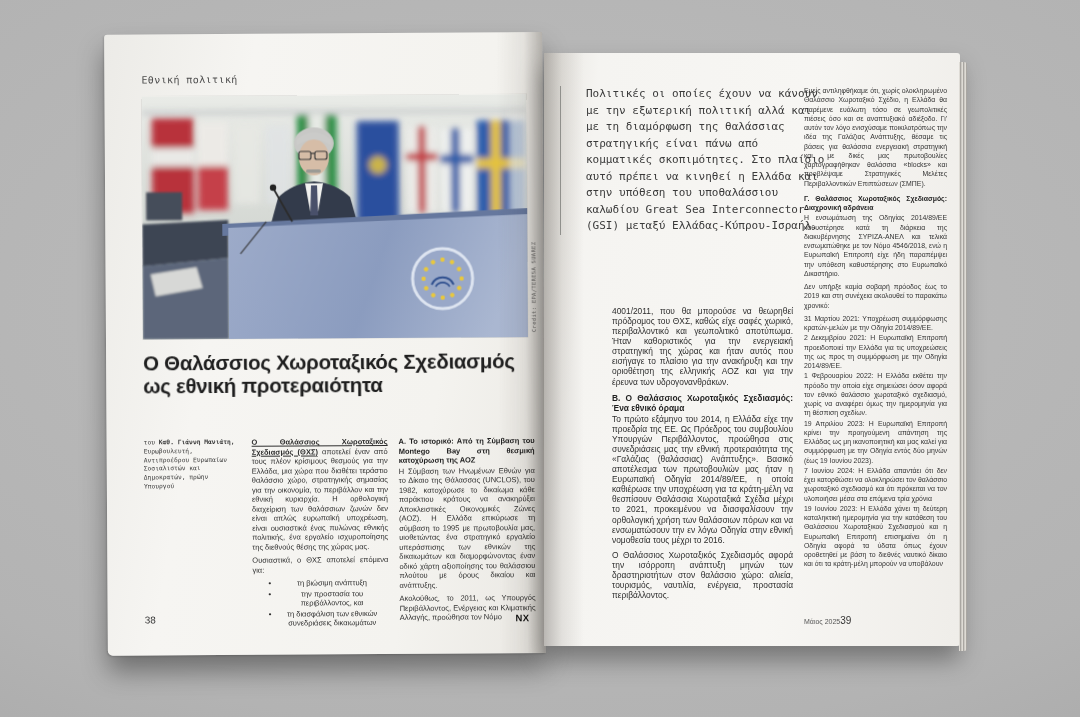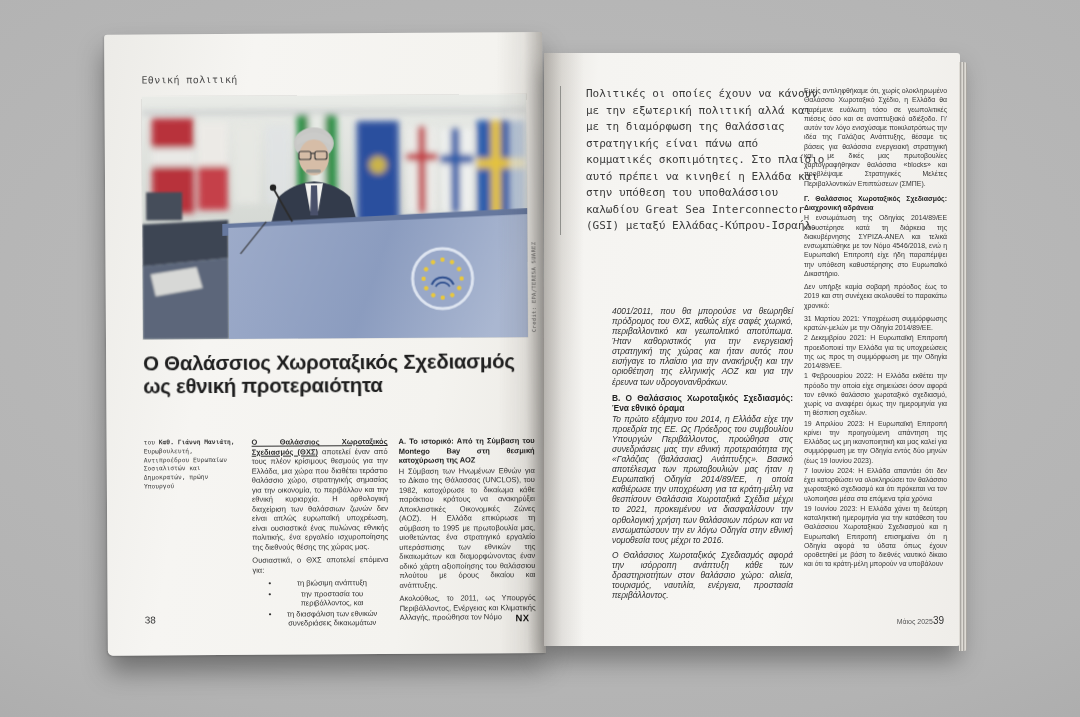--- a/index.html
+++ b/index.html
@@ -42,27 +42,27 @@
   .bullets{margin:1px 0 0 16px;padding:0;list-style:none;text-align:center;}
   .bullets li{position:relative;padding-left:7px;margin-bottom:1px;}
   .bullets li::before{content:"\2022";position:absolute;left:0;top:0;font-weight:bold;}
   .footer-left{position:absolute;left:37px;right:16px;bottom:30px;display:flex;justify-content:space-between;align-items:baseline;}
   .pageno{font-size:10px;color:#333;}
   .mag-logo{font-size:9.5px;font-weight:bold;letter-spacing:.5px;color:#111;}
   
   .pullquote{position:absolute;left:16px;top:33px;width:244px;padding-left:25px;border-left:1px solid #90908c;
     font-family:"DejaVu Sans Mono",monospace;font-size:11px;line-height:1.5;color:#3a3a3a;}
   .rp-col1{position:absolute;left:68px;top:253px;width:181px;font-size:8.4px;line-height:1.2;color:#2d2d2d;text-align:justify;}
-  .rp-col1 p{margin:0 0 5px 0;font-style:italic;}
+  .rp-col1 p{margin:0 0 5px 0;}
   .rp-col1 h3{margin:6px 0 1px 0;font-size:8.4px;line-height:1.2;color:#1f1f1f;}
   .rp-col2{position:absolute;left:260px;top:33px;width:143px;font-size:6.9px;line-height:1.34;color:#333;text-align:justify;}
   .rp-col2 p{margin:0 0 4px 0;}
   .rp-col2 h3{margin:6px 0 1px 0;font-size:6.9px;line-height:1.34;color:#1f1f1f;}
   .tl-item{margin:0 0 1px 0;}
-  .footer-right{position:absolute;left:260px;right:16px;bottom:20px;display:flex;justify-content:flex-end;align-items:baseline;}
+  .footer-right{position:absolute;left:260px;right:16px;bottom:20px;display:flex;justify-content:flex-start;align-items:baseline;}
   .footer-date{font-size:7px;color:#555;}
 </style>
 </head>
 <body>
 
 <div class="stage">
   <div class="book">
 
     <div class="page page-left">
       <div class="kicker">Εθνική πολιτική</div>
@@ -190,21 +190,21 @@
       </div>
     </div>
 
     <div class="page page-right">
       <div class="pullquote">Πολιτικές οι οποίες έχουν να κάνουν με την εξωτερική πολιτική αλλά και με τη διαμόρφωση της θαλάσσιας στρατηγικής είναι πάνω από κομματικές σκοπιμότητες. Στο πλαίσιο αυτό πρέπει να κινηθεί η Ελλάδα και στην υπόθεση του υποθαλάσσιου καλωδίου Great Sea Interconnector (GSI) μεταξύ Ελλάδας-Κύπρου-Ισραήλ.</div>
 
       <div class="rp-col1">
         <p>4001/2011, που θα μπορούσε να θεωρηθεί πρόδρομος του ΘΧΣ, καθώς είχε σαφές χωρικό, περιβαλλοντικό και γεωπολιτικό αποτύπωμα. Ήταν καθοριστικός για την ενεργειακή στρατηγική της χώρας και ήταν αυτός που εισήγαγε το πλαίσιο για την ανακήρυξη και την οριοθέτηση της ελληνικής ΑΟΖ και για την έρευνα των υδρογονανθράκων.</p>
         <h3>Β. Ο Θαλάσσιος Χωροταξικός Σχεδιασμός: Ένα εθνικό όραμα</h3>
         <p>Το πρώτο εξάμηνο του 2014, η Ελλάδα είχε την προεδρία της ΕΕ. Ως Πρόεδρος του συμβουλίου Υπουργών Περιβάλλοντος, προώθησα στις συνεδριάσεις μας την εθνική προτεραιότητα της «Γαλάζιας (θαλάσσιας) Ανάπτυξης». Βασικό αποτέλεσμα των πρωτοβουλιών μας ήταν η Ευρωπαϊκή Οδηγία 2014/89/ΕΕ, η οποία καθιέρωσε την υποχρέωση για τα κράτη-μέλη να θεσπίσουν Θαλάσσια Χωροταξικά Σχέδια μέχρι το 2021, προκειμένου να διασφαλίσουν την ορθολογική χρήση των θαλάσσιων πόρων και να ενσωματώσουν την εν λόγω Οδηγία στην εθνική νομοθεσία τους μέχρι το 2016.</p>
-        <p>Ο Θαλάσσιος Χωροταξικός Σχεδιασμός αφορά την ισόρροπη ανάπτυξη κάθε των δραστηριοτήτων στον θαλάσσιο χώρο: αλιεία, τουρισμός, ναυτιλία, ενέργεια, προστασία περιβάλλοντος.</p>
+        <p>Ο Θαλάσσιος Χωροταξικός Σχεδιασμός αφορά την ισόρροπη ανάπτυξη μηνών των δραστηριοτήτων στον θαλάσσιο χώρο: αλιεία, τουρισμός, ναυτιλία, ενέργεια, προστασία περιβάλλοντος.</p>
       </div>
 
       <div class="rp-col2">
         <p>Εμείς αντιληφθήκαμε ότι, χωρίς ολοκληρωμένο Θαλάσσιο Χωροταξικό Σχέδιο, η Ελλάδα θα παρέμενε ευάλωτη τόσο σε γεωπολιτικές πιέσεις όσο και σε αναπτυξιακό αδιέξοδο. Γι' αυτόν τον λόγο ενισχύσαμε ποικιλοτρόπως την ιδέα της Γαλάζιας Ανάπτυξης, θέσαμε τις βάσεις για θαλάσσια ενεργειακή στρατηγική και με δικές μας πρωτοβουλίες χαρτογραφήθηκαν θαλάσσια «blocks» και προβλέψαμε Στρατηγικές Μελέτες Περιβαλλοντικών Επιπτώσεων (ΣΜΠΕ).</p>
         <h3>Γ. Θαλάσσιος Χωροταξικός Σχεδιασμός: Διαχρονική αδράνεια</h3>
         <p>Η ενσωμάτωση της Οδηγίας 2014/89/ΕΕ καθυστέρησε κατά τη διάρκεια της διακυβέρνησης ΣΥΡΙΖΑ-ΑΝΕΛ και τελικά ενσωματώθηκε με τον Νόμο 4546/2018, ενώ η Ευρωπαϊκή Επιτροπή είχε ήδη παραπέμψει την υπόθεση καθυστέρησης στο Ευρωπαϊκό Δικαστήριο.</p>
         <p>Δεν υπήρξε καμία σοβαρή πρόοδος έως το 2019 και στη συνέχεια ακολουθεί το παρακάτω χρονικό:</p>
         <div>
             <div class="tl-item">31 Μαρτίου 2021: Υποχρέωση συμμόρφωσης κρατών-μελών με την Οδηγία 2014/89/ΕΕ.</div>
             <div class="tl-item">2 Δεκεμβρίου 2021: Η Ευρωπαϊκή Επιτροπή προειδοποιεί την Ελλάδα για τις υποχρεώσεις της ως προς τη συμμόρφωση με την Οδηγία 2014/89/ΕΕ.</div>

